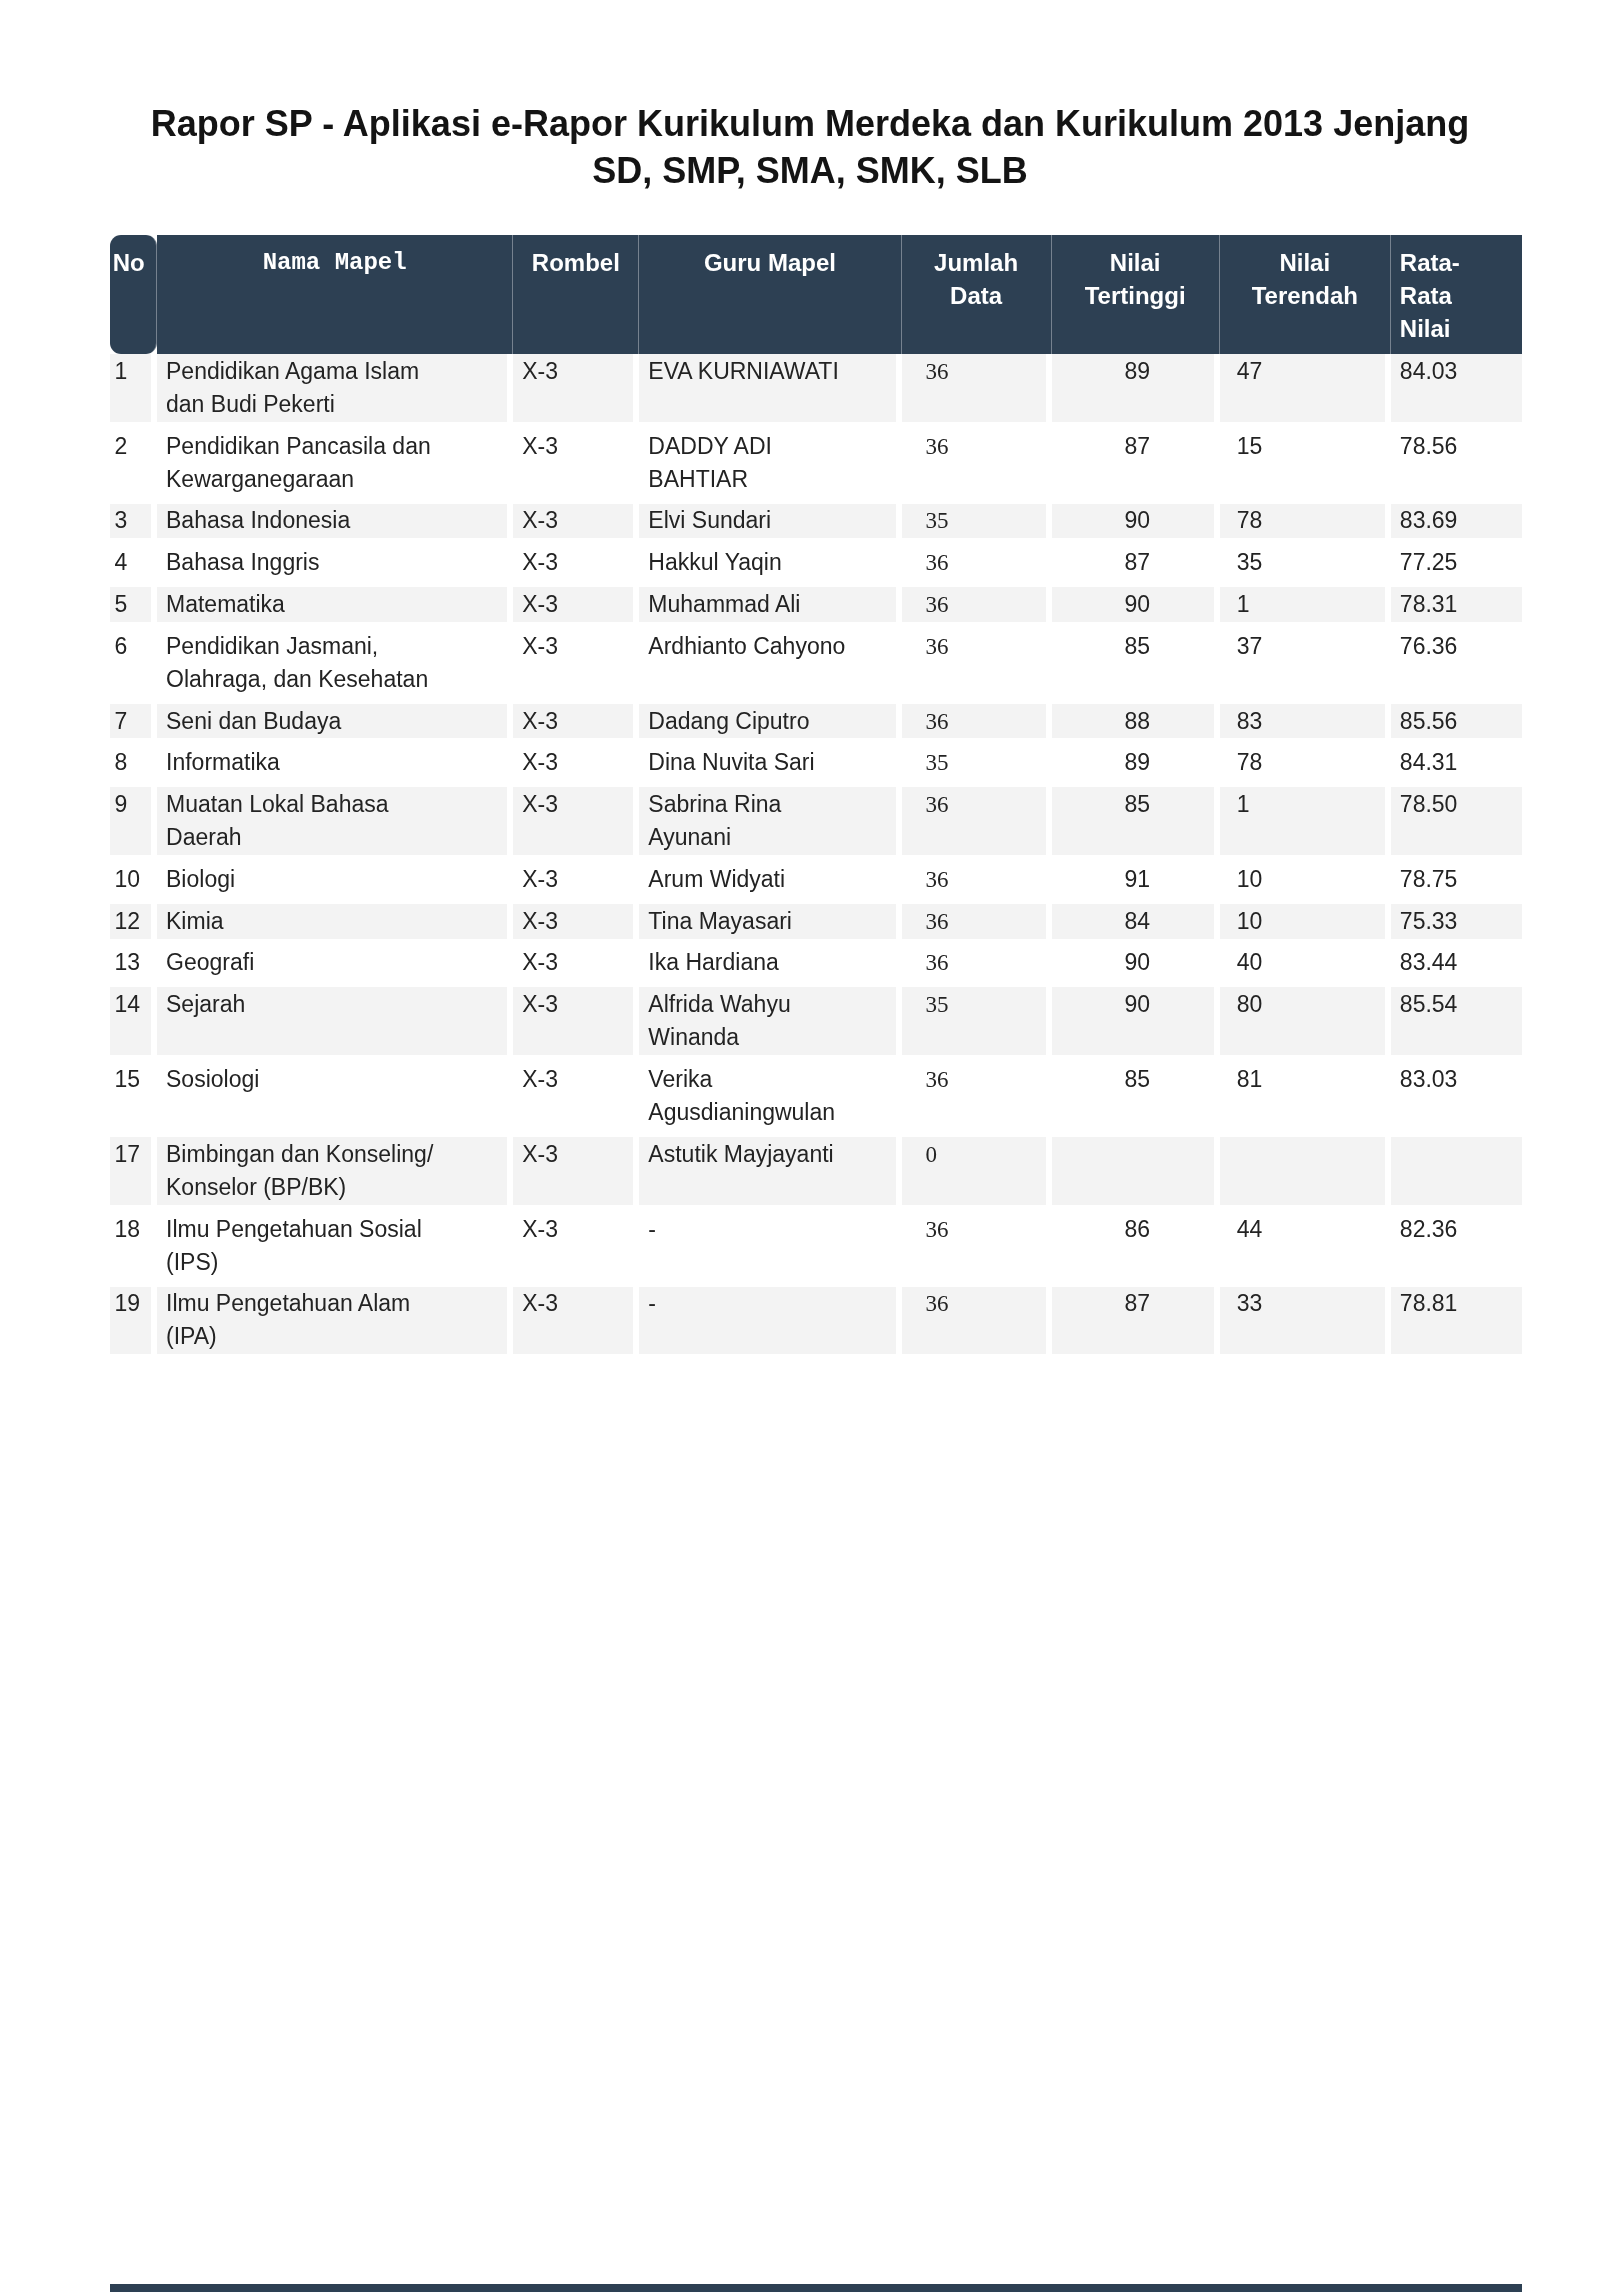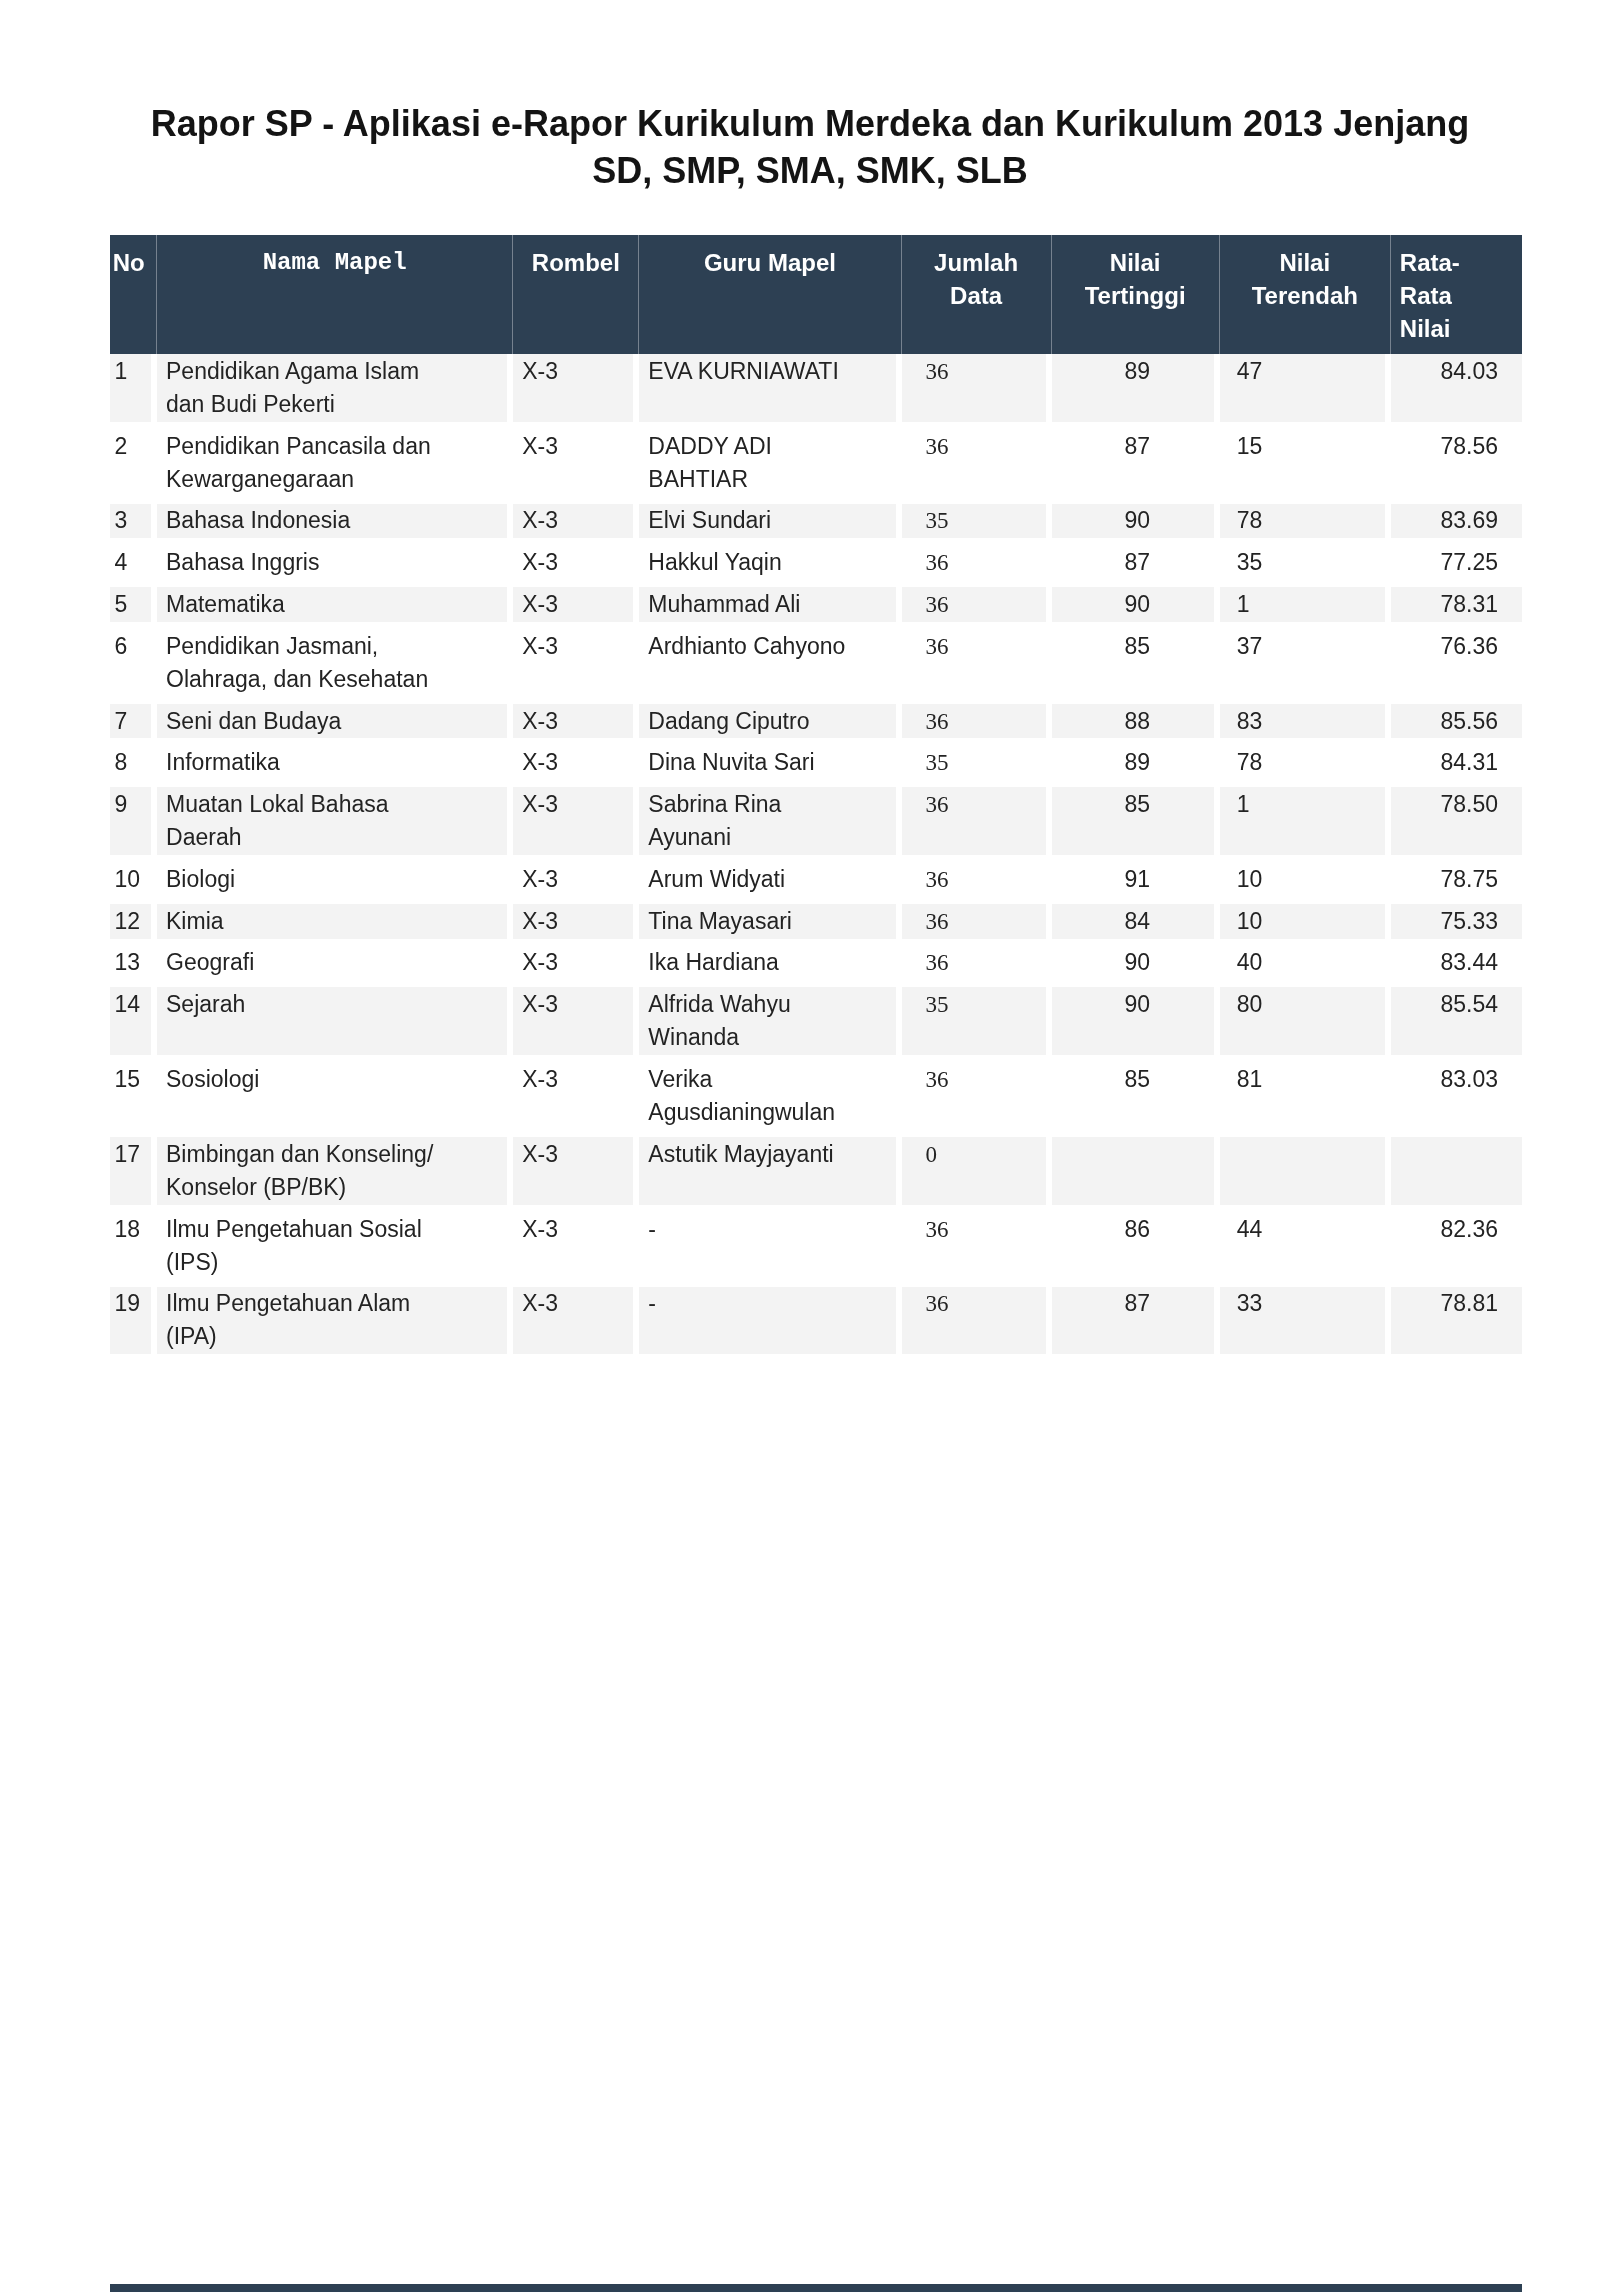--- a/index.html
+++ b/index.html
@@ -34,30 +34,30 @@
   }
   thead th:not(:last-child){border-right:1.8px solid rgba(255,255,255,0.35);}
   tbody td{
     font-size:23px;font-weight:normal;line-height:33px;color:var(--body-text);
     padding:0.9px 9px;border-bottom:7.2px solid #ffffff;
     white-space:pre-line;
   }
   tbody td:not(:last-child){border-right:6.3px solid #ffffff;}
   tbody tr:nth-child(odd){background:var(--stripe-bg);}
   
-  th.c0{width:47px;text-align:left;padding-left:2.7px;}
+  th.c0{width:47px;text-align:left;padding-left:2.7px;border-radius:11px;}
   td.c0{padding-left:4.5px;}
   th.c1{width:356px;font-family:Liberation Mono, monospace;}  td.c1{padding-left:9px;}
   th.c2{width:126px;}  td.c2{padding-left:9px;}
   th.c3{width:262px;}  td.c3{padding-left:9px;padding-right:18px;}
   th.c4{width:150px;}  td.c4{padding-left:24px;font-family:Liberation Serif, serif;}
   th.c5{width:168px;}  td.c5{padding-left:18px;text-align:center;}
   th.c6{width:171px;}  td.c6{padding-left:17px;}
   th.c7{width:131px;text-align:left;padding-right:12.5px;}
-  td.c7{text-align:right;padding-right:24px;}
+  td.c7{padding-right:24px;}
   .next-page-strip{
     position:absolute;left:110px;bottom:0;width:1412px;height:9px;
     background:var(--header-bg);
   }
 </style>
 </head>
 <body>
 
 <h1 class="report-title">Rapor SP - Aplikasi e-Rapor Kurikulum Merdeka dan Kurikulum 2013 Jenjang
 SD, SMP, SMA, SMK, SLB</h1>

